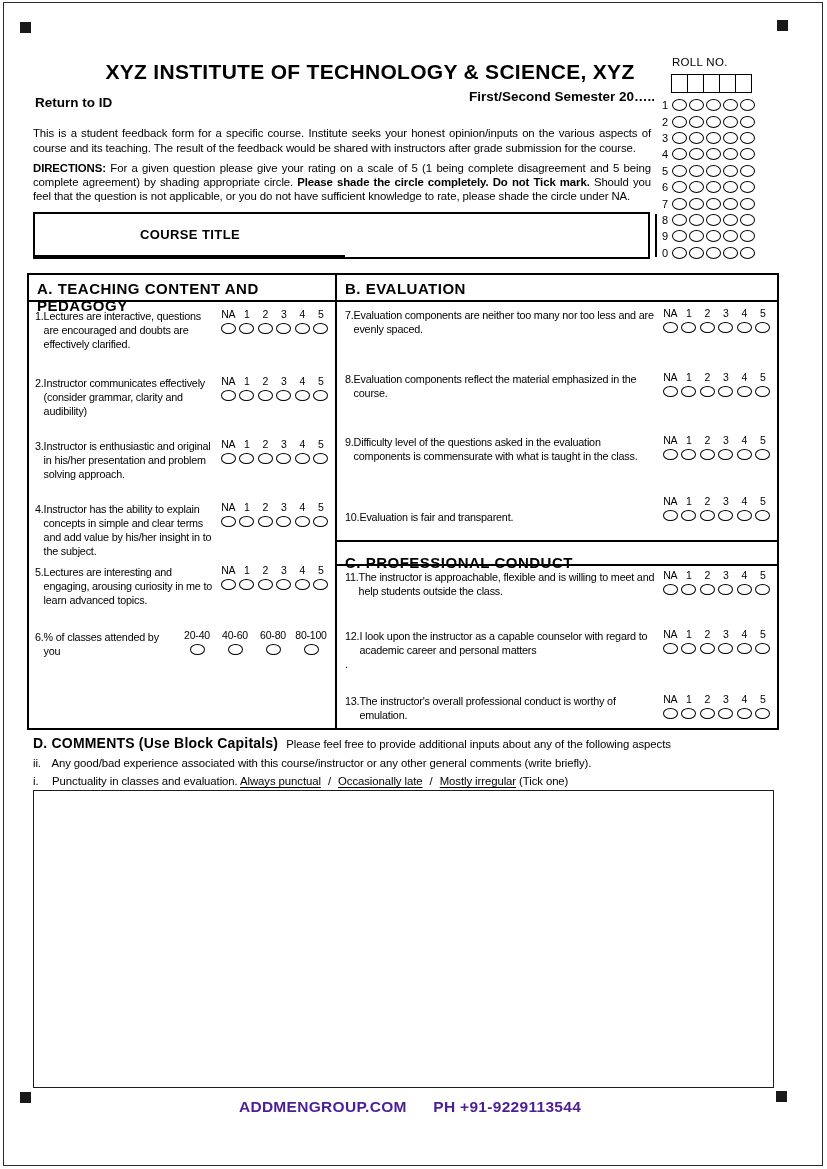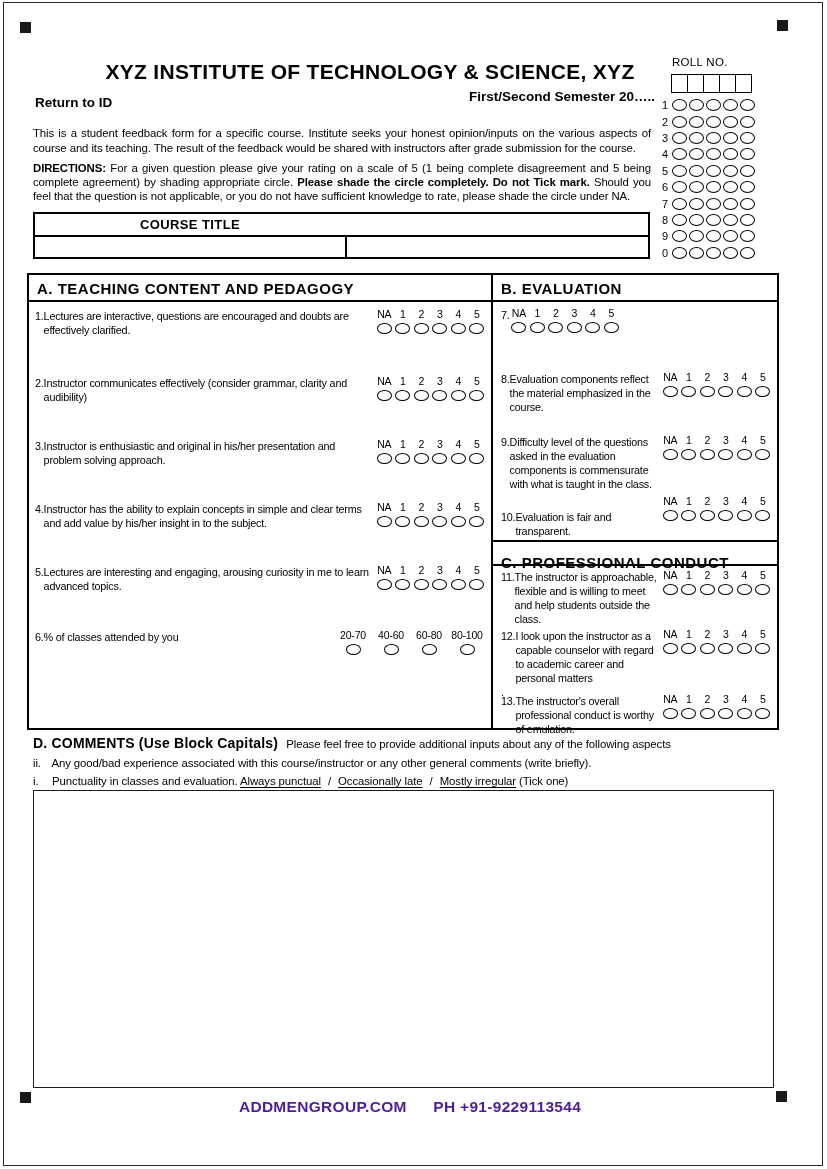--- a/index.html
+++ b/index.html
@@ -17,41 +17,41 @@
   .semester { position:absolute; left:300px; top:89px; width:355px; text-align:right;
               font-size:13.5px; font-weight:bold; }
 
   .intro { position:absolute; left:33px; top:126px; width:618px; font-size:11.4px;
            line-height:14.6px; text-align:justify; letter-spacing:-.1px; }
   .directions { position:absolute; left:33px; top:161px; width:618px; font-size:11.4px;
                 line-height:14.2px; text-align:justify; letter-spacing:-.1px; }
   .bold { font-weight:bold; }
 
   .course-table { position:absolute; left:33px; top:212px; width:617px; height:47px;
-                  border:2px solid #000; display:flex; flex-direction:column; }
+                  border:2px solid #000; display:flex; flex-direction:row; }
   .ct-row { display:flex; flex:1; }
   .ct-row.hdr { border-bottom:2px solid #000; flex:0 0 23px; }
   .ct-cell { flex:0 0 310px; display:flex; align-items:center; justify-content:center;
              font-size:13px; font-weight:bold; letter-spacing:.4px; }
   .ct-cell.right { flex:1; border-left:2px solid #000; }
   .ct-val { font-weight:normal; }
 
   .roll-label { position:absolute; left:672px; top:56px; font-size:11.5px; letter-spacing:.3px; }
   .roll-boxes { position:absolute; left:671px; top:74px; display:flex; }
   .roll-box { width:17px; height:19px; border:1px solid #000; background:#fff; }
   .roll-box + .roll-box { margin-left:-1px; }
   .roll-grid { position:absolute; left:655px; top:97px; }
   .roll-row { height:16.4px; display:flex; align-items:center; }
   .roll-digit { width:13px; text-align:right; font-size:11px; margin-right:2px; }
   .roll-bubble { width:15px; height:12px; border:1px solid #000; border-radius:50%;
                  margin-left:2px; background:#fff; }
 
   .main-table { position:absolute; left:27px; top:273px; width:752px; height:457px;
                 border:2px solid #000; display:flex; }
-  .col-left { width:464px; border-right:2px solid #000; display:flex; flex-direction:column; }
+  .col-left { width:308px; border-right:2px solid #000; display:flex; flex-direction:column; }
   .col-right { flex:1; display:flex; flex-direction:column; }
   .sec-header { height:27px; flex:0 0 27px; border-bottom:2px solid #000; font-size:15px;
                 font-weight:bold; letter-spacing:.5px; padding:5px 0 0 8px; }
   .c-header { border-top:2px solid #000; height:26px; flex:0 0 26px; border-bottom:2px solid #000;
               padding-top:12px; }
   .qlist { display:flex; flex-direction:column; }
   .qlist.left { padding:7px 5px 0 6px; flex:1; }
   .qlist.r1 { padding:6px 5px 0 8px; }
   .qlist.r2 { padding:4px 5px 0 8px; flex:1; }
   .q { display:flex; align-items:flex-start; }
@@ -353,21 +353,21 @@
                 <span class="olab">5</span>
                 <span class="bubble"></span>
               </span>
             </span>
         </div>
         <div class="q">
           <span class="qnum">6.</span>
           <span class="qtext">% of classes attended by you</span>
           <span class="optgroup wide">
               <span class="ocell">
-                <span class="olab">20-70</span>
+                <span class="olab">20-40</span>
                 <span class="bubble"></span>
               </span>
               <span class="ocell">
                 <span class="olab">40-60</span>
                 <span class="bubble"></span>
               </span>
               <span class="ocell">
                 <span class="olab">60-80</span>
                 <span class="bubble"></span>
               </span>
@@ -378,20 +378,21 @@
             </span>
         </div>
       </div>
     </div>
 
     <div class="col-right">
       <div class="sec-header">B. EVALUATION</div>
       <div class="qlist r1">
         <div class="q" style="height:64px">
           <span class="qnum">7.</span>
+          <span class="qtext">Evaluation components are neither too many nor too less and are evenly spaced.</span>
           <span class="optgroup">
               <span class="ocell">
                 <span class="olab">NA</span>
                 <span class="bubble"></span>
               </span>
               <span class="ocell">
                 <span class="olab">1</span>
                 <span class="bubble"></span>
               </span>
               <span class="ocell">

